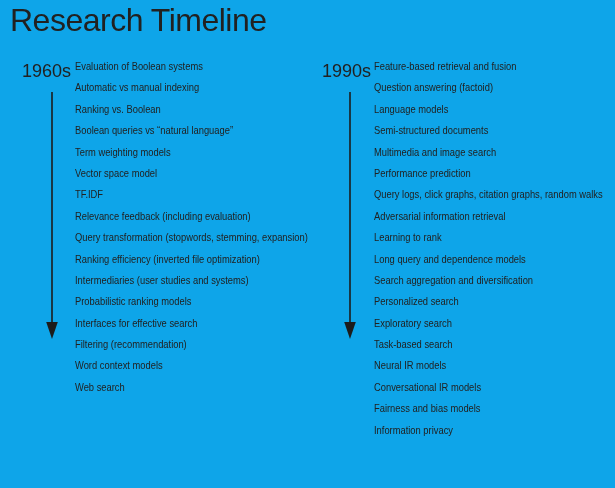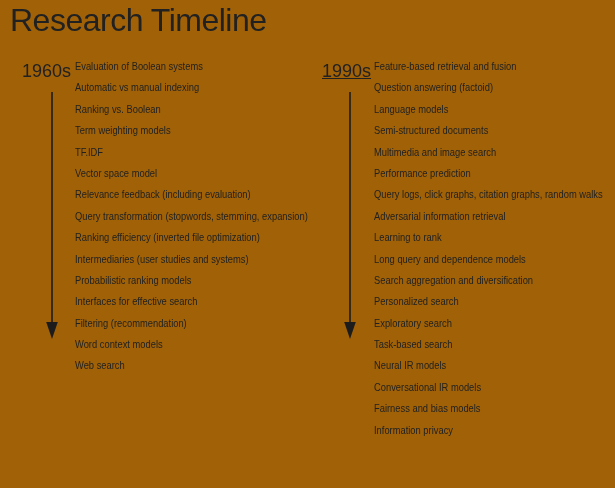--- a/index.html
+++ b/index.html
@@ -23,21 +23,21 @@
     white-space: nowrap;
   }
   .era {
     position: absolute;
     top: 61px;
     font-size: 18px;
     color: #212121;
     white-space: nowrap;
   }
   .era-left  { left: 22px; }
-  .era-right { left: 322px; text-decoration: underline; }
+  .era-right { left: 322px; }
   .arrow {
     position: absolute;
     top: 90px;
     width: 14px;
     height: 250px;
     color: #1c1c1c;
   }
   .arrow-left  { left: 45px; }
   .arrow-right { left: 343px; }
   .items {
@@ -57,47 +57,50 @@
     white-space: nowrap;
     font-size: 11px;
     color: #212121;
     transform: scaleX(0.85);
     transform-origin: 0 50%;
   }
 </style>
 </head>
 <body>
 
-<div class="slide" style="background: #a16207; color: rgb(33, 33, 33);">
+<div class="slide" style="background: #0ea5e9; color: rgb(33, 33, 33);">
 
   <h1 class="title">Research Timeline</h1>
 
   <div class="era era-left">1960s</div>
   <svg class="arrow arrow-left" viewBox="0 0 14 250" width="14" height="250" aria-hidden="true" style="color: rgb(28, 28, 28);">
     <line x1="7" y1="2" x2="7" y2="234" stroke="currentColor" stroke-width="1.6"></line>
     <polygon points="1.2,232 12.8,232 7,249" fill="currentColor"></polygon>
   </svg>
   <div class="items items-left">
       <div class="item">
         <span class="item-text">Evaluation of Boolean systems</span>
       </div>
       <div class="item">
         <span class="item-text">Automatic vs manual indexing</span>
       </div>
       <div class="item">
         <span class="item-text">Ranking vs. Boolean</span>
       </div>
       <div class="item">
+        <span class="item-text">Boolean queries vs “natural language”</span>
+      </div>
+      <div class="item">
         <span class="item-text">Term weighting models</span>
       </div>
       <div class="item">
-        <span class="item-text">TF.IDF</span>
+        <span class="item-text">Vector space model</span>
       </div>
       <div class="item">
-        <span class="item-text">Vector space model</span>
+        <span class="item-text">TF.IDF</span>
       </div>
       <div class="item">
         <span class="item-text">Relevance feedback (including evaluation)</span>
       </div>
       <div class="item">
         <span class="item-text">Query transformation (stopwords, stemming, expansion)</span>
       </div>
       <div class="item">
         <span class="item-text">Ranking efficiency (inverted file optimization)</span>
       </div>

